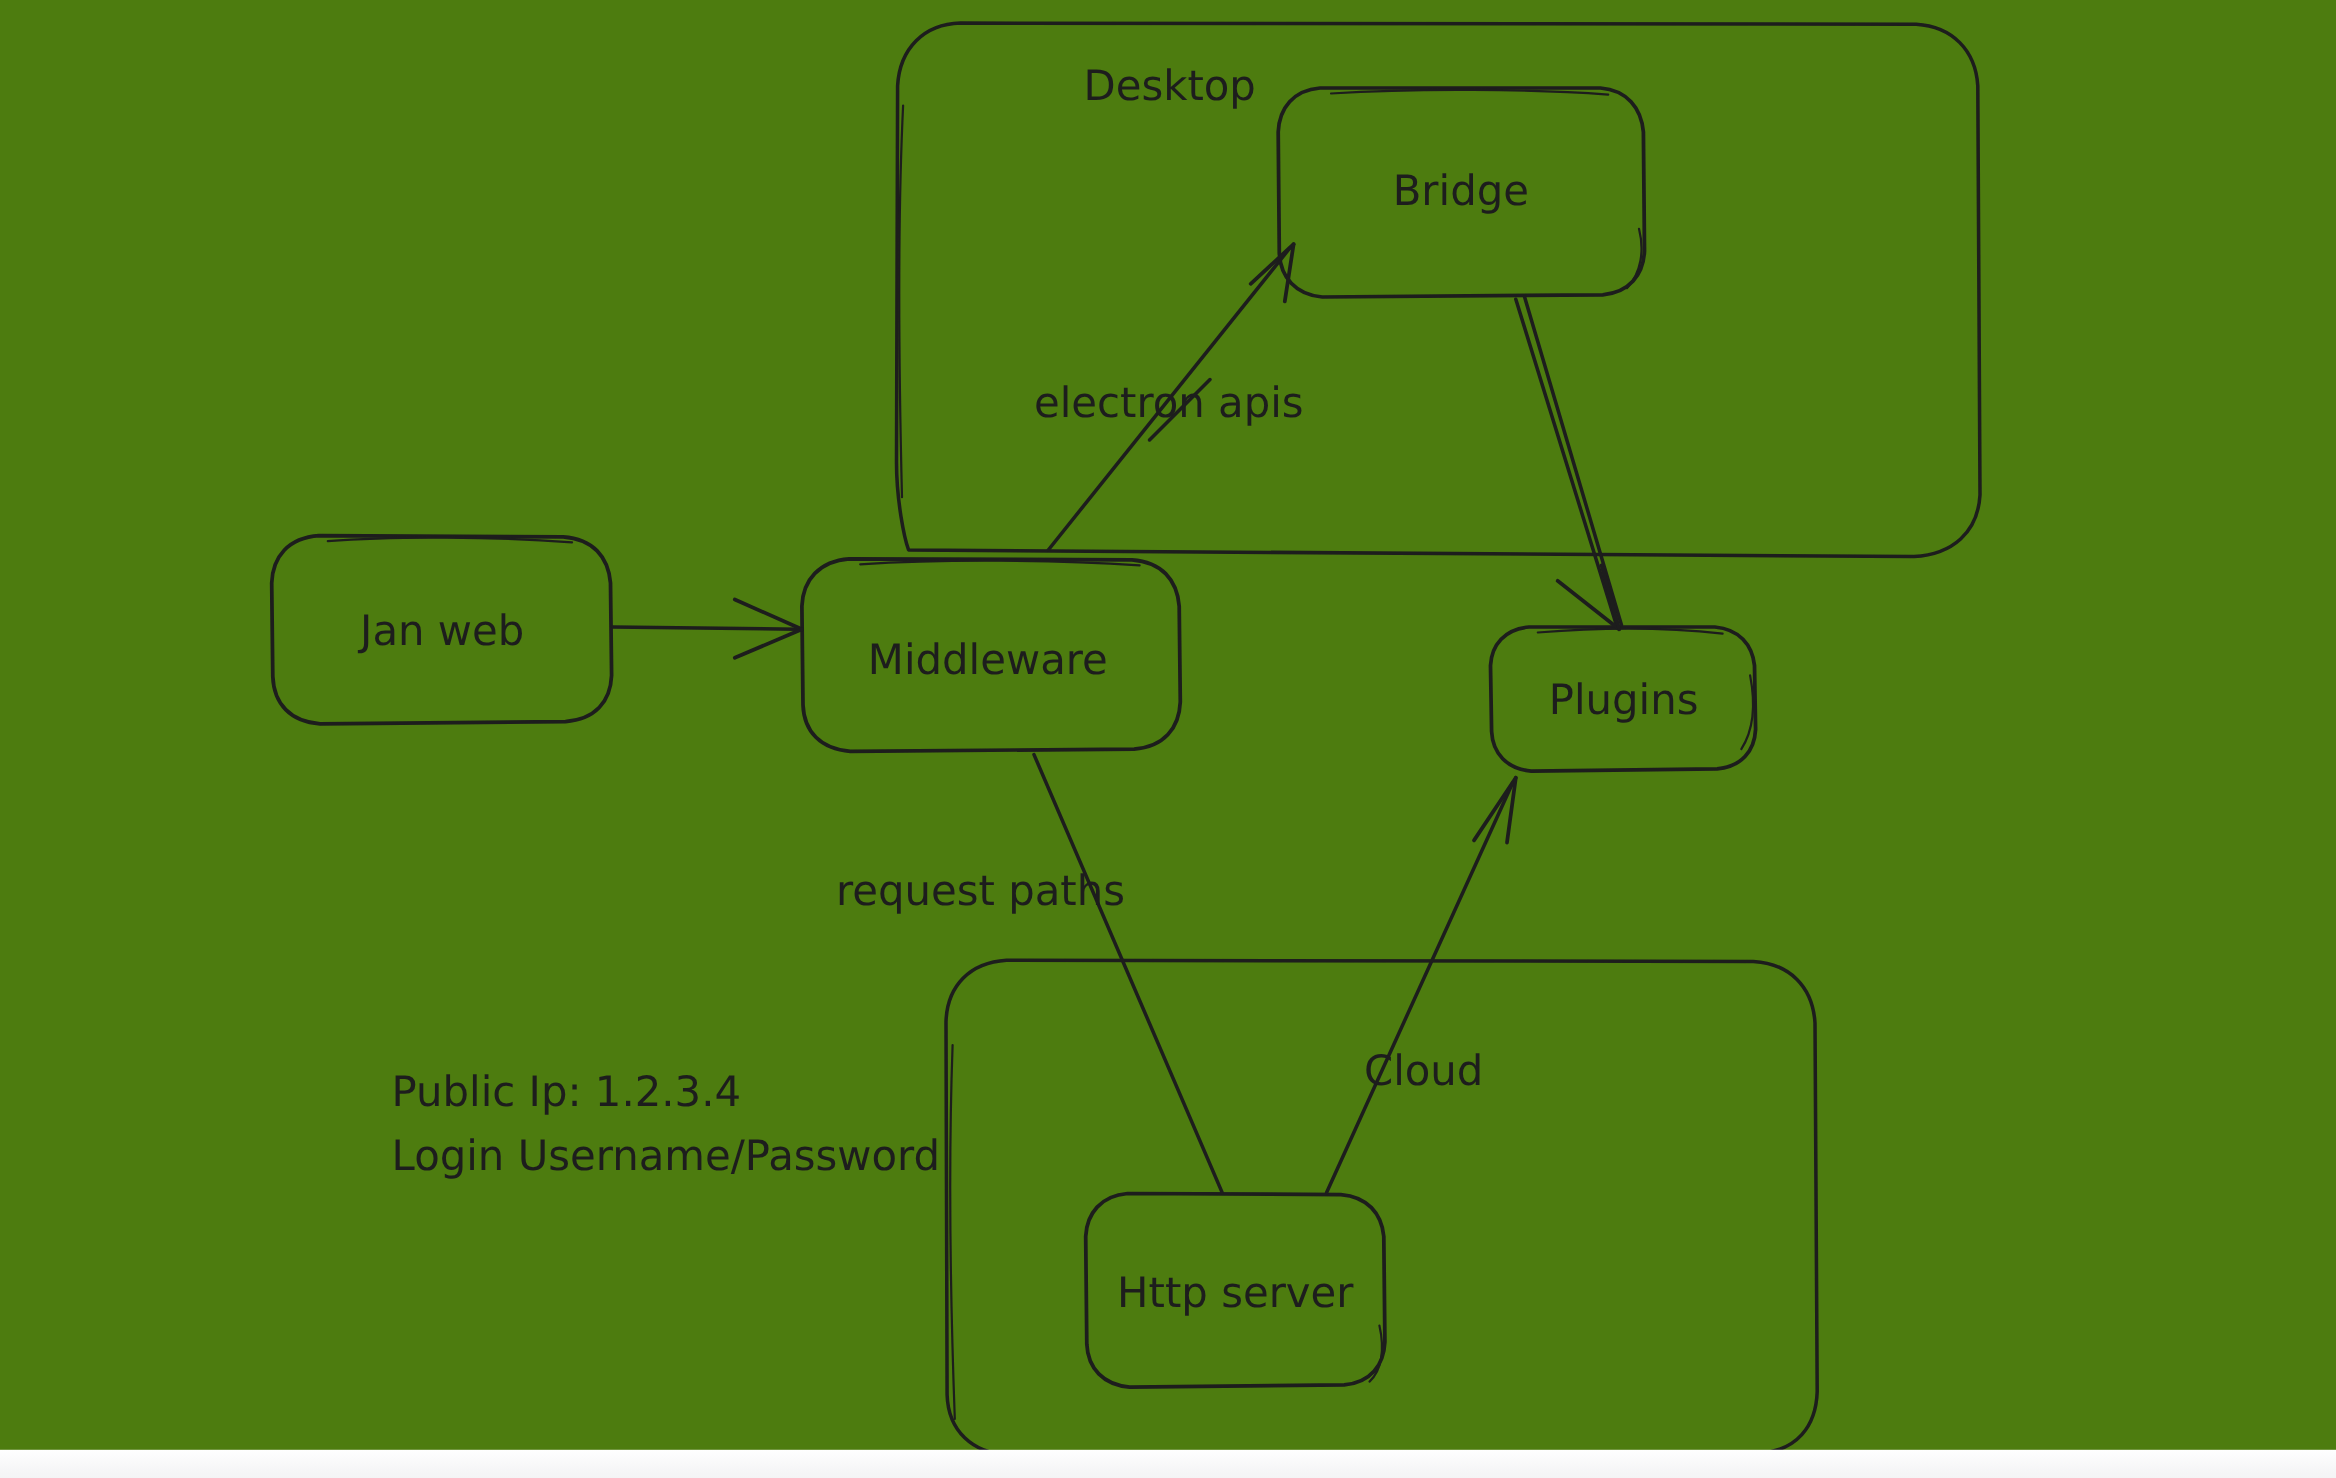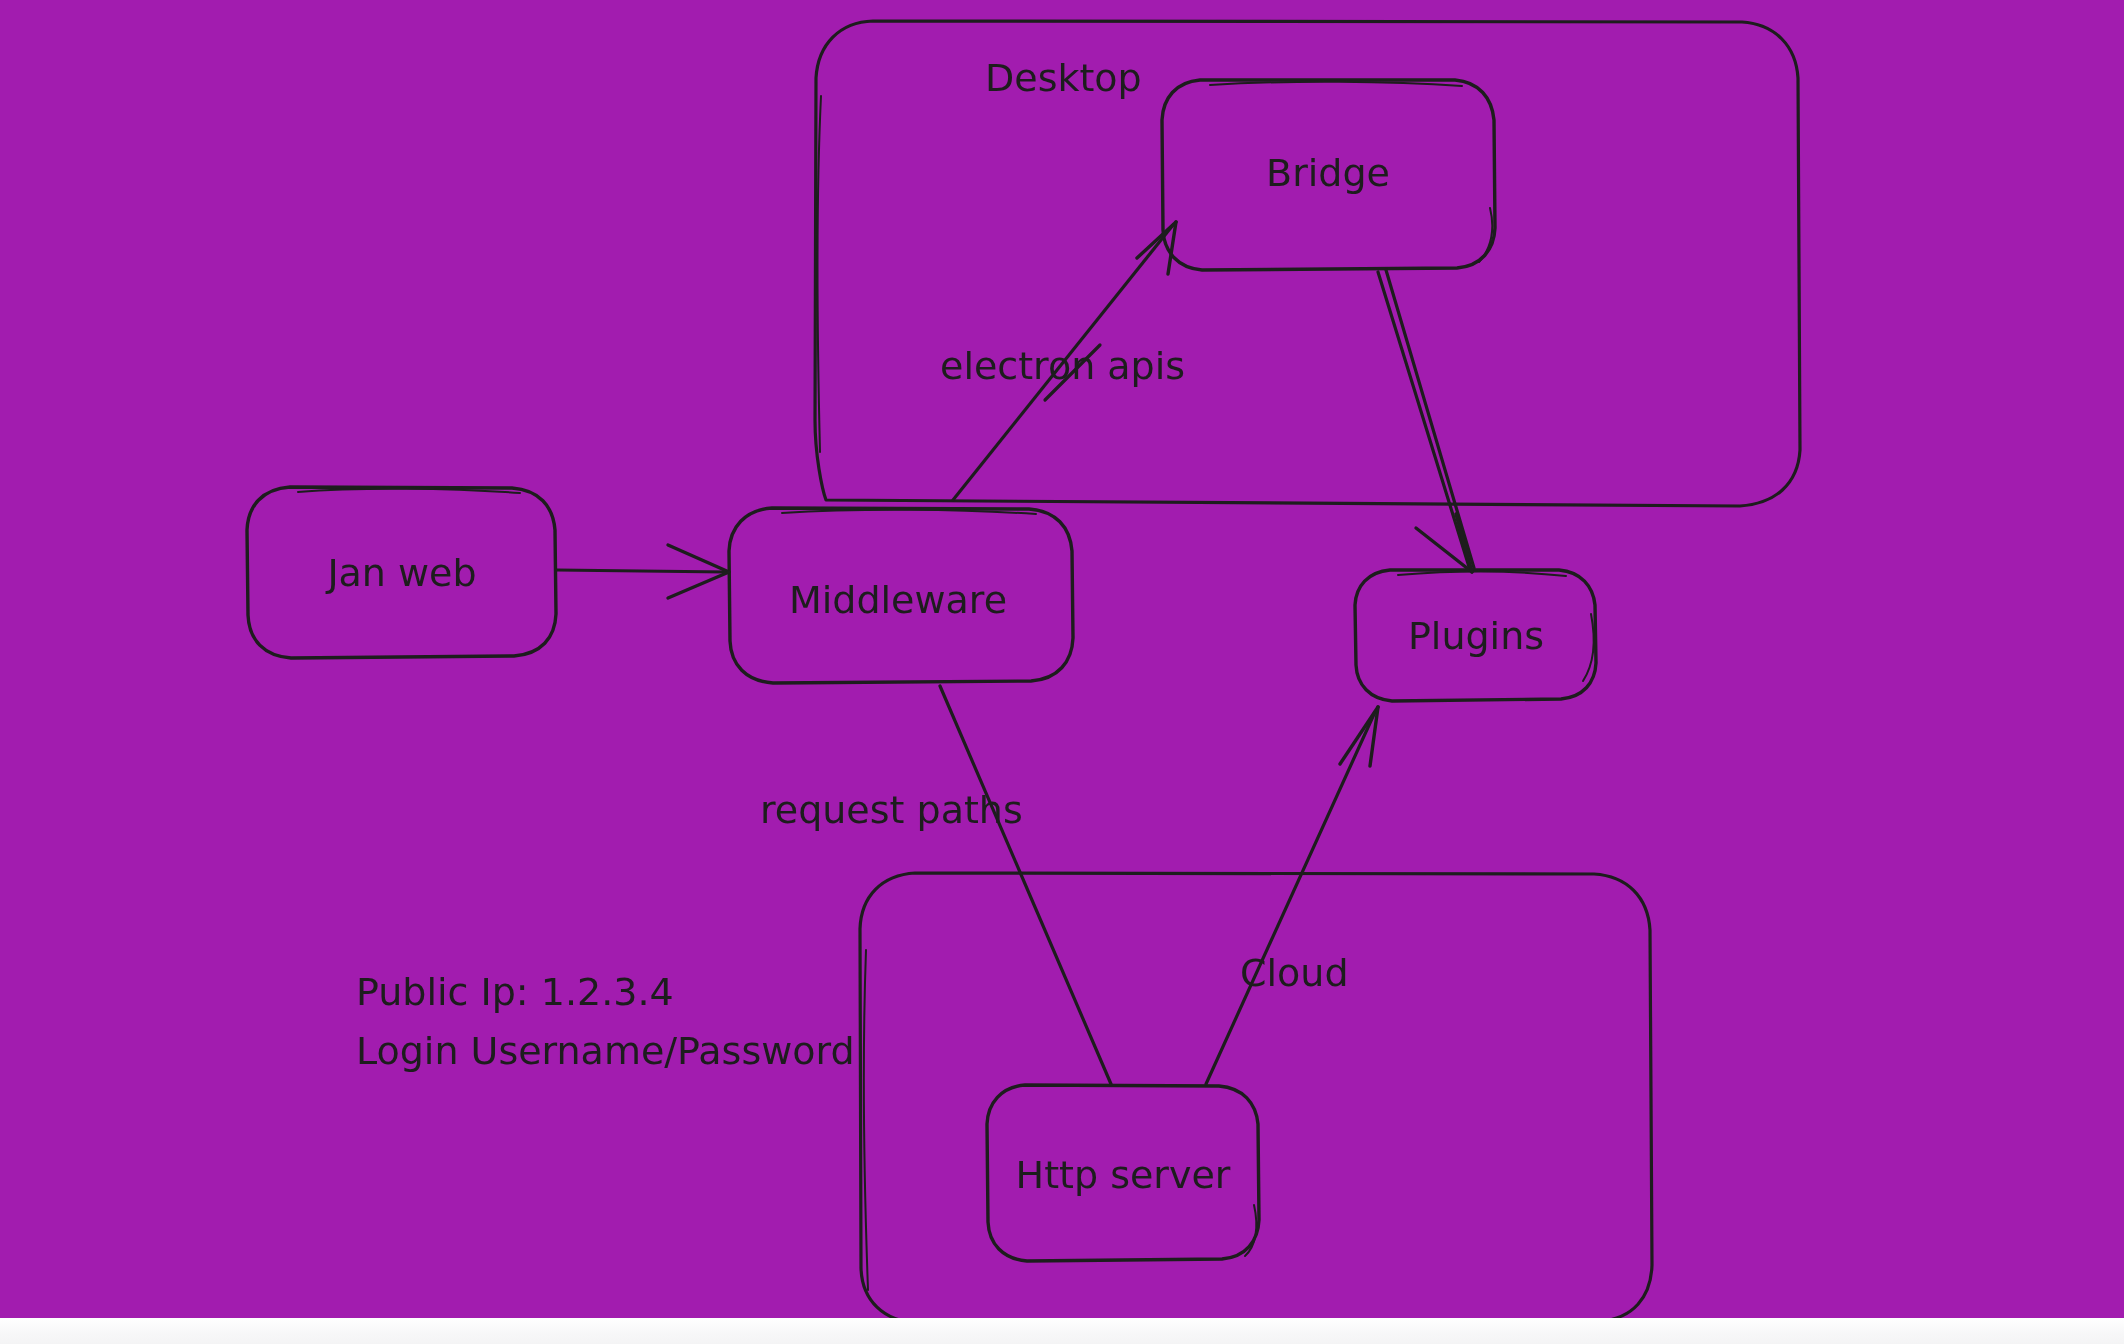--- a/index.html
+++ b/index.html
@@ -4,21 +4,21 @@
 <style>
   html, body {
     margin: 0;
     padding: 0;
     background: #ffffff;
   }
   #canvas {
     position: relative;
     width: 2124px;
     height: 1344px;
-    background: #a21caf;
+    background: #4d7c0f;
     overflow: hidden;
     font-family: "DejaVu Sans", sans-serif;
   }
   #canvas svg {
     position: absolute;
     top: 0;
     left: 0;
     width: 2124px;
     height: 1344px;
   }

